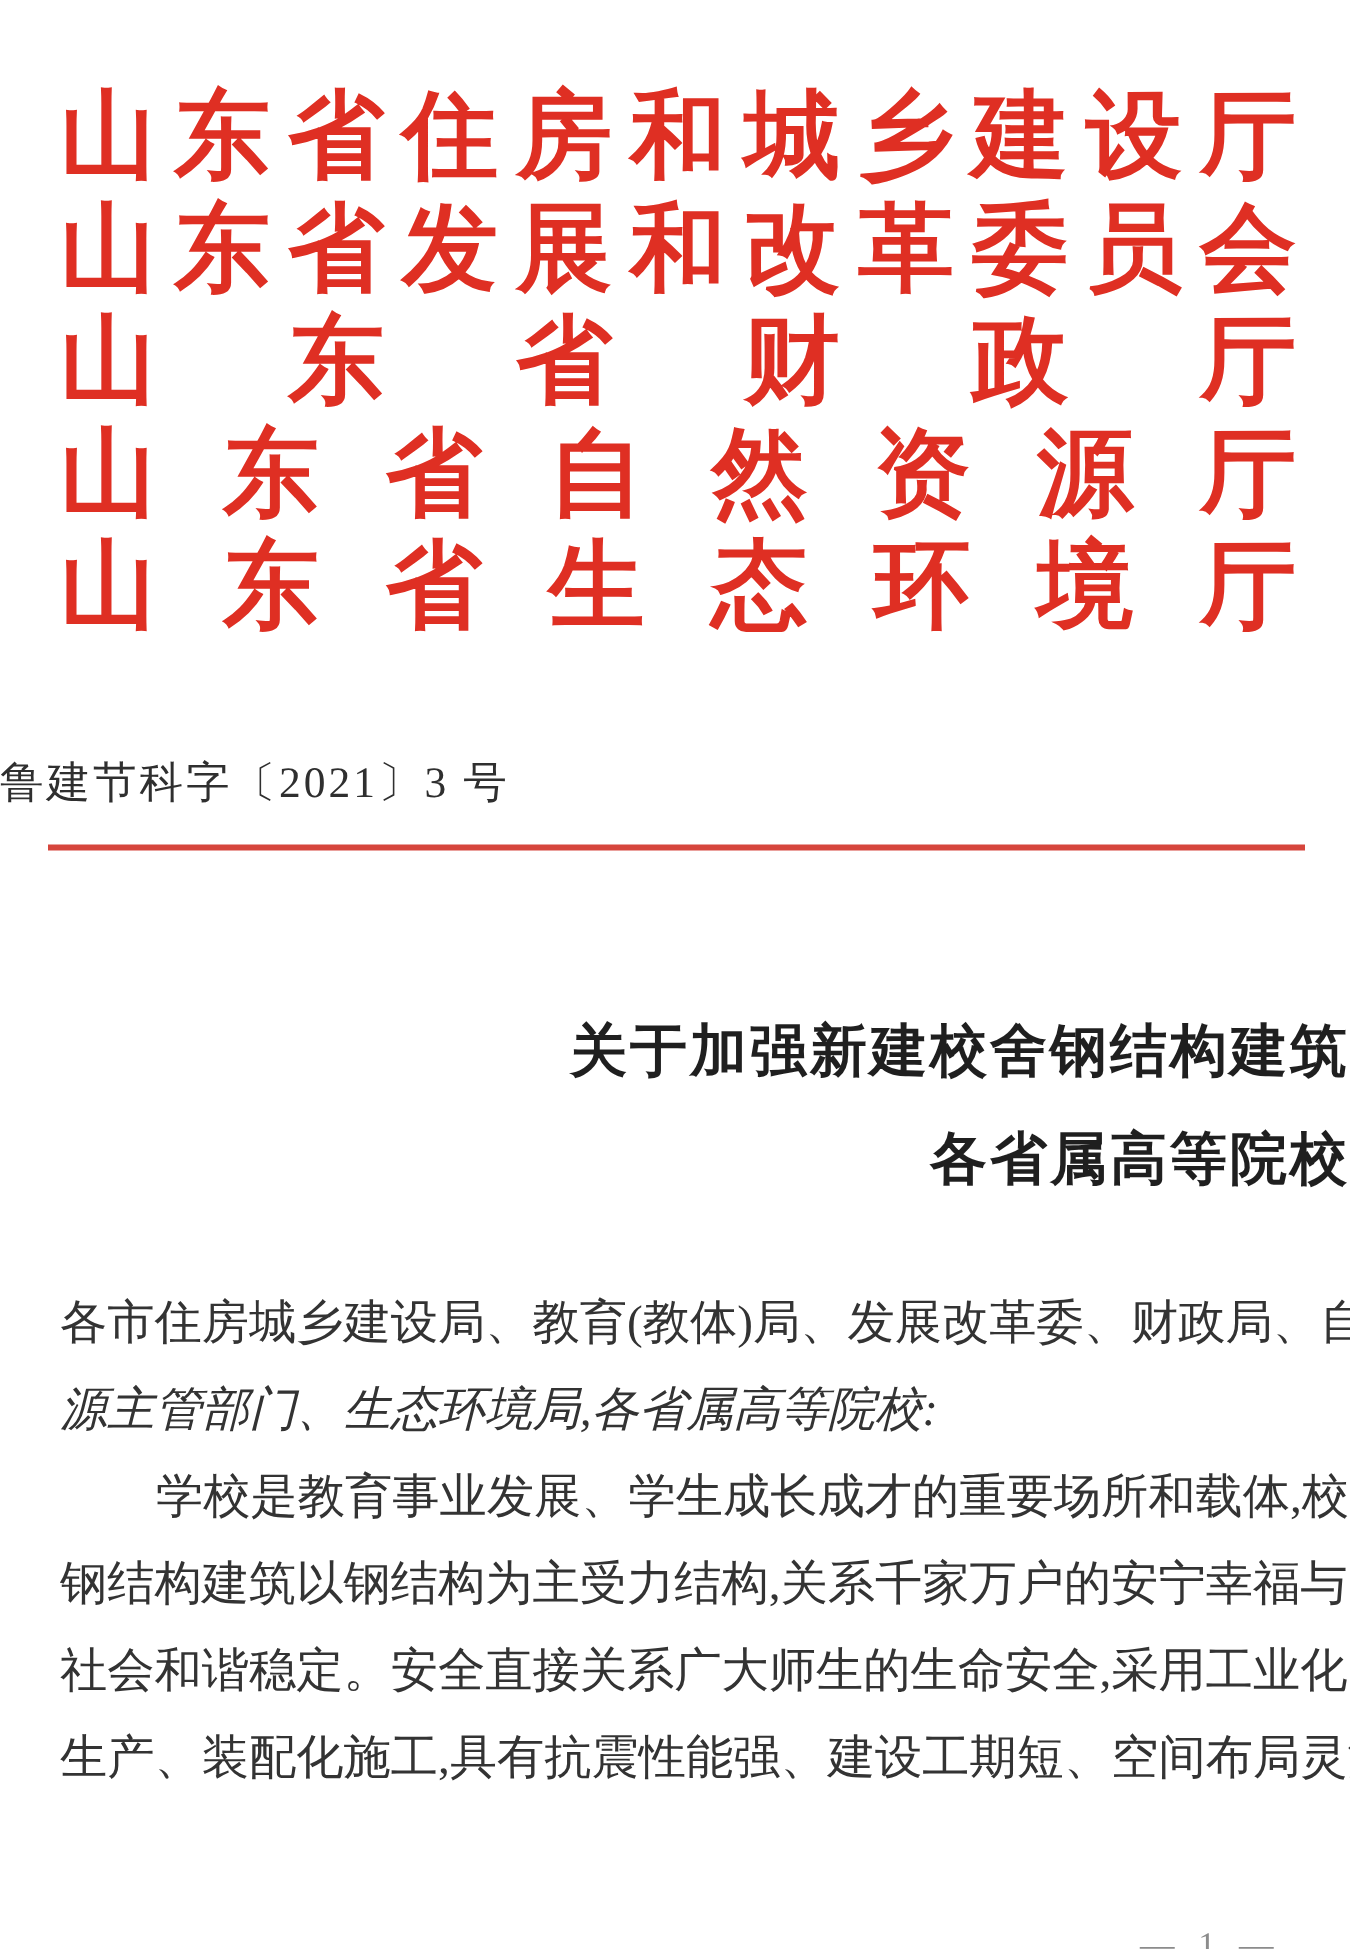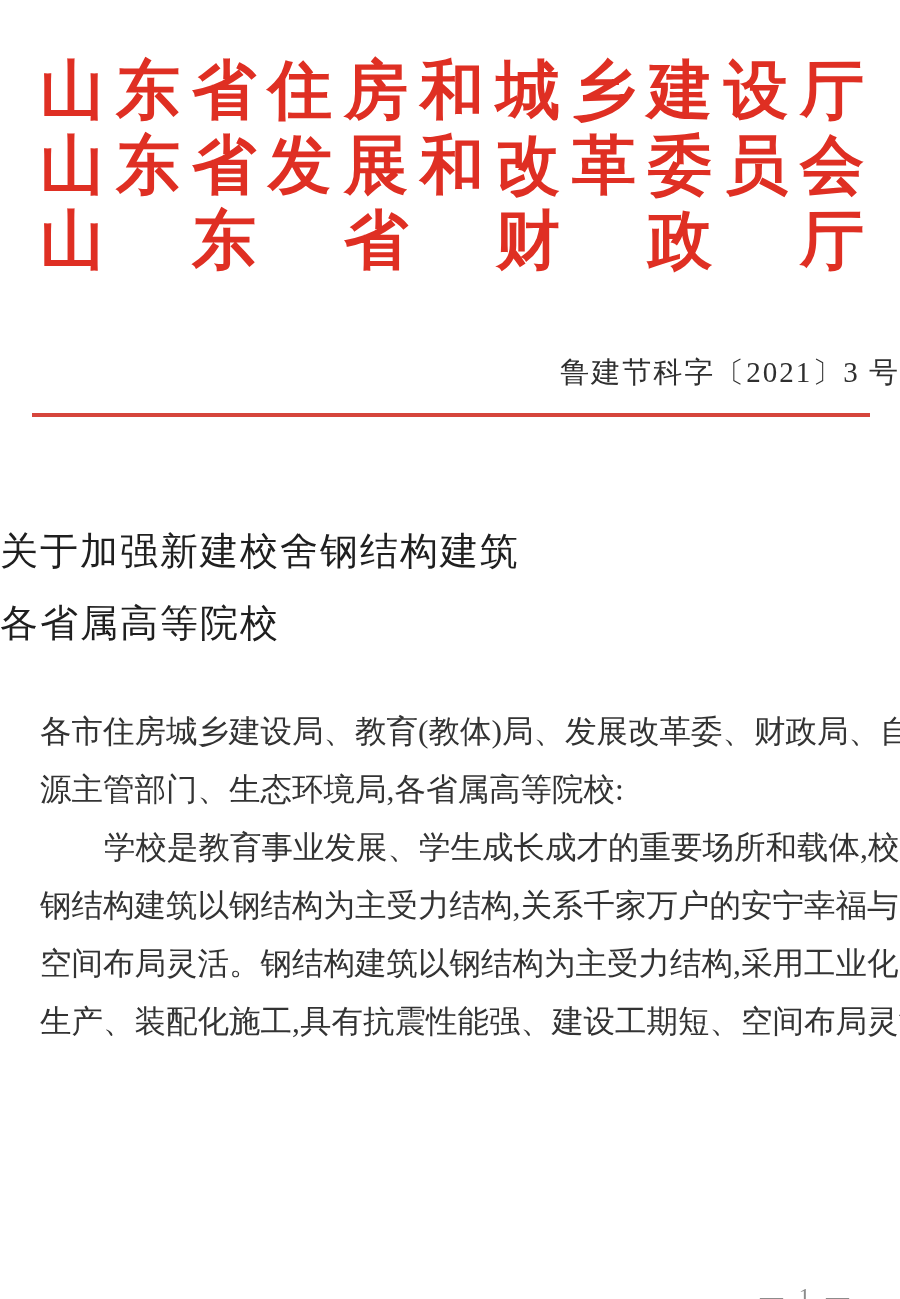--- a/index.html
+++ b/index.html
@@ -26,60 +26,61 @@
     color: var(--red, #df2f23);
     line-height: 75px;
     white-space: nowrap;
     text-align: justify;
     text-align-last: justify;
     text-justify: inter-character;
   }
   
   .doc-number {
     margin-top: 80px;
-    text-align: right;
+    text-align: left;
     font-size: 29px;
     line-height: 29px;
     letter-spacing: 2px;
     color: #2f2f2f;
   }
   
   .red-rule {
     height: 4px;
     margin: 26px 30px 0 32px;
     background: var(--rule_red, #d6453c);
   }
   
   .title-block {
     margin-top: 98px;
   }
   .title-line {
-    text-align: left;
+    text-align: right;
     font-size: 38px;
-    font-weight: 400;
+    font-weight: 700;
     line-height: 72px;
     letter-spacing: 2px;
     color: var(--ink, #1f1f1f);
   }
   
   .body-block {
     margin: 44px 40px 0 40px;
     font-size: 31.5px;
     color: var(--body_ink, #333333);
   }
   .body-line {
     line-height: 58px;
     text-align: justify;
     text-align-last: justify;
     text-justify: inter-character;
     white-space: nowrap;
   }
   .body-line.flush-left {
     text-align: right;
     text-align-last: left;
+    font-style: italic;
   }
   .body-line.indent {
     text-indent: 64px;
   }
   
   .page-number {
     position: absolute;
     right: 46px;
     bottom: 6px;
     font-size: 23px;
@@ -90,35 +91,37 @@
 </style>
 </head>
 <body>
 
 <div class="page">
 
   <header class="letterhead">
     <div class="agency-line">山东省住房和城乡建设厅</div>
     <div class="agency-line">山东省发展和改革委员会</div>
     <div class="agency-line">山东省财政厅</div>
+    <div class="agency-line">山东省自然资源厅</div>
+    <div class="agency-line">山东省生态环境厅</div>
   </header>
 
   <div class="doc-number">鲁建节科字〔2021〕3 号</div>
 
   <div class="red-rule"></div>
 
   <div class="title-block">
     <div class="title-line">关于加强新建校舍钢结构建筑</div>
     <div class="title-line">各省属高等院校</div>
   </div>
 
   <main class="body-block">
     <div class="body-line">各市住房城乡建设局、教育(教体)局、发展改革委、财政局、自然资</div>
     <div class="body-line flush-left">源主管部门、生态环境局,各省属高等院校:</div>
     <div class="body-line indent">学校是教育事业发展、学生成长成才的重要场所和载体,校舍</div>
     <div class="body-line">钢结构建筑以钢结构为主受力结构,关系千家万户的安宁幸福与</div>
-    <div class="body-line">空间布局灵活。钢结构建筑以钢结构为主受力结构,采用工业化</div>
+    <div class="body-line">社会和谐稳定。安全直接关系广大师生的生命安全,采用工业化</div>
     <div class="body-line">生产、装配化施工,具有抗震性能强、建设工期短、空间布局灵活、</div>
   </main>
 
   <div class="page-number">— 1 —</div>
 
 </div>
 
 </body></html>

